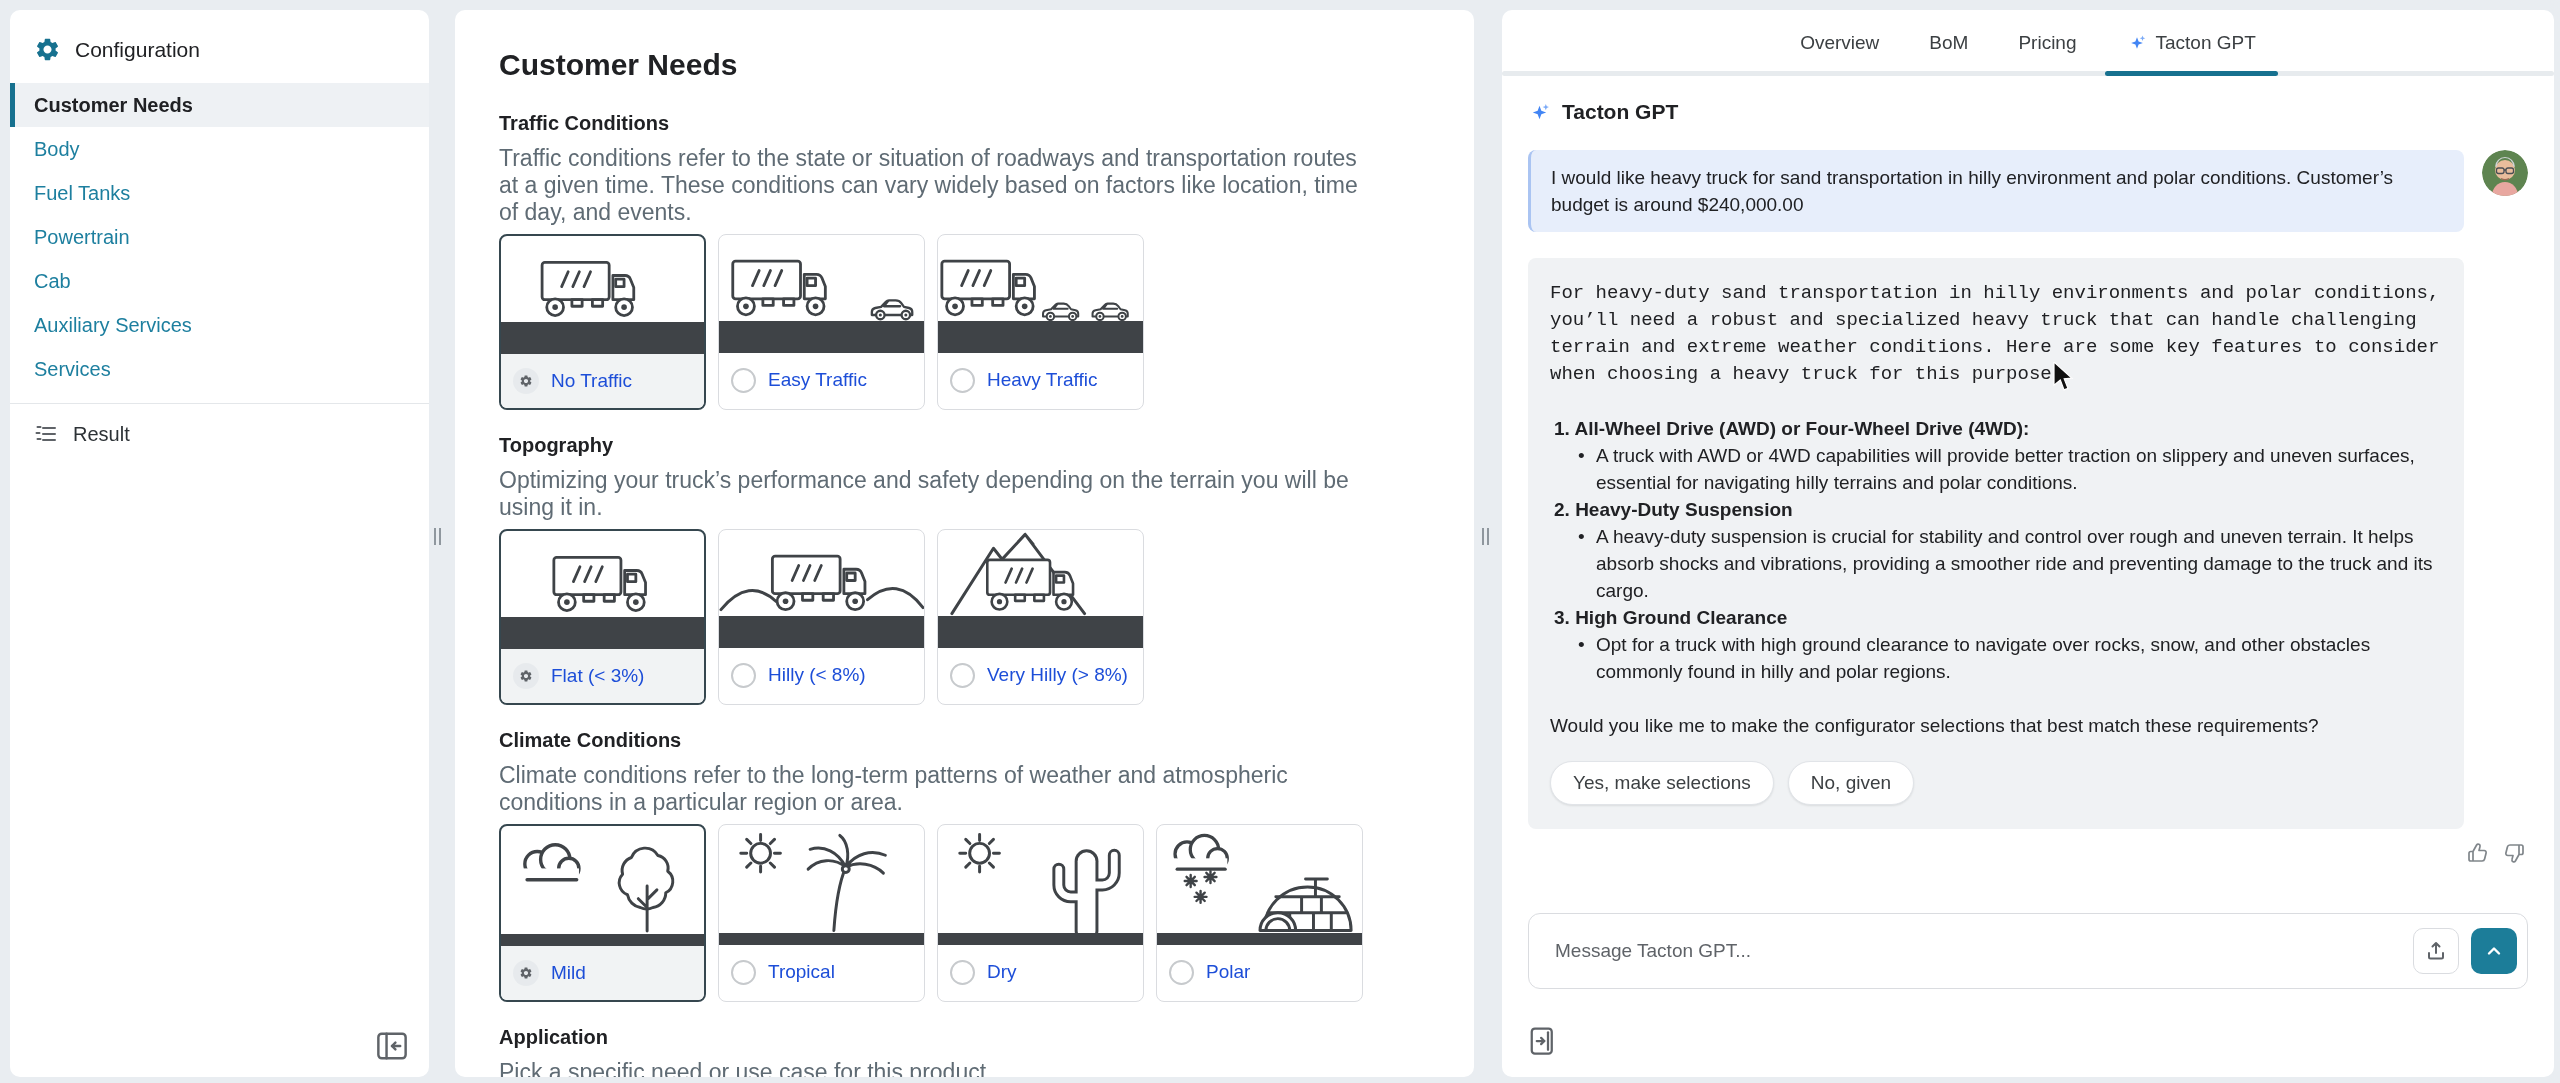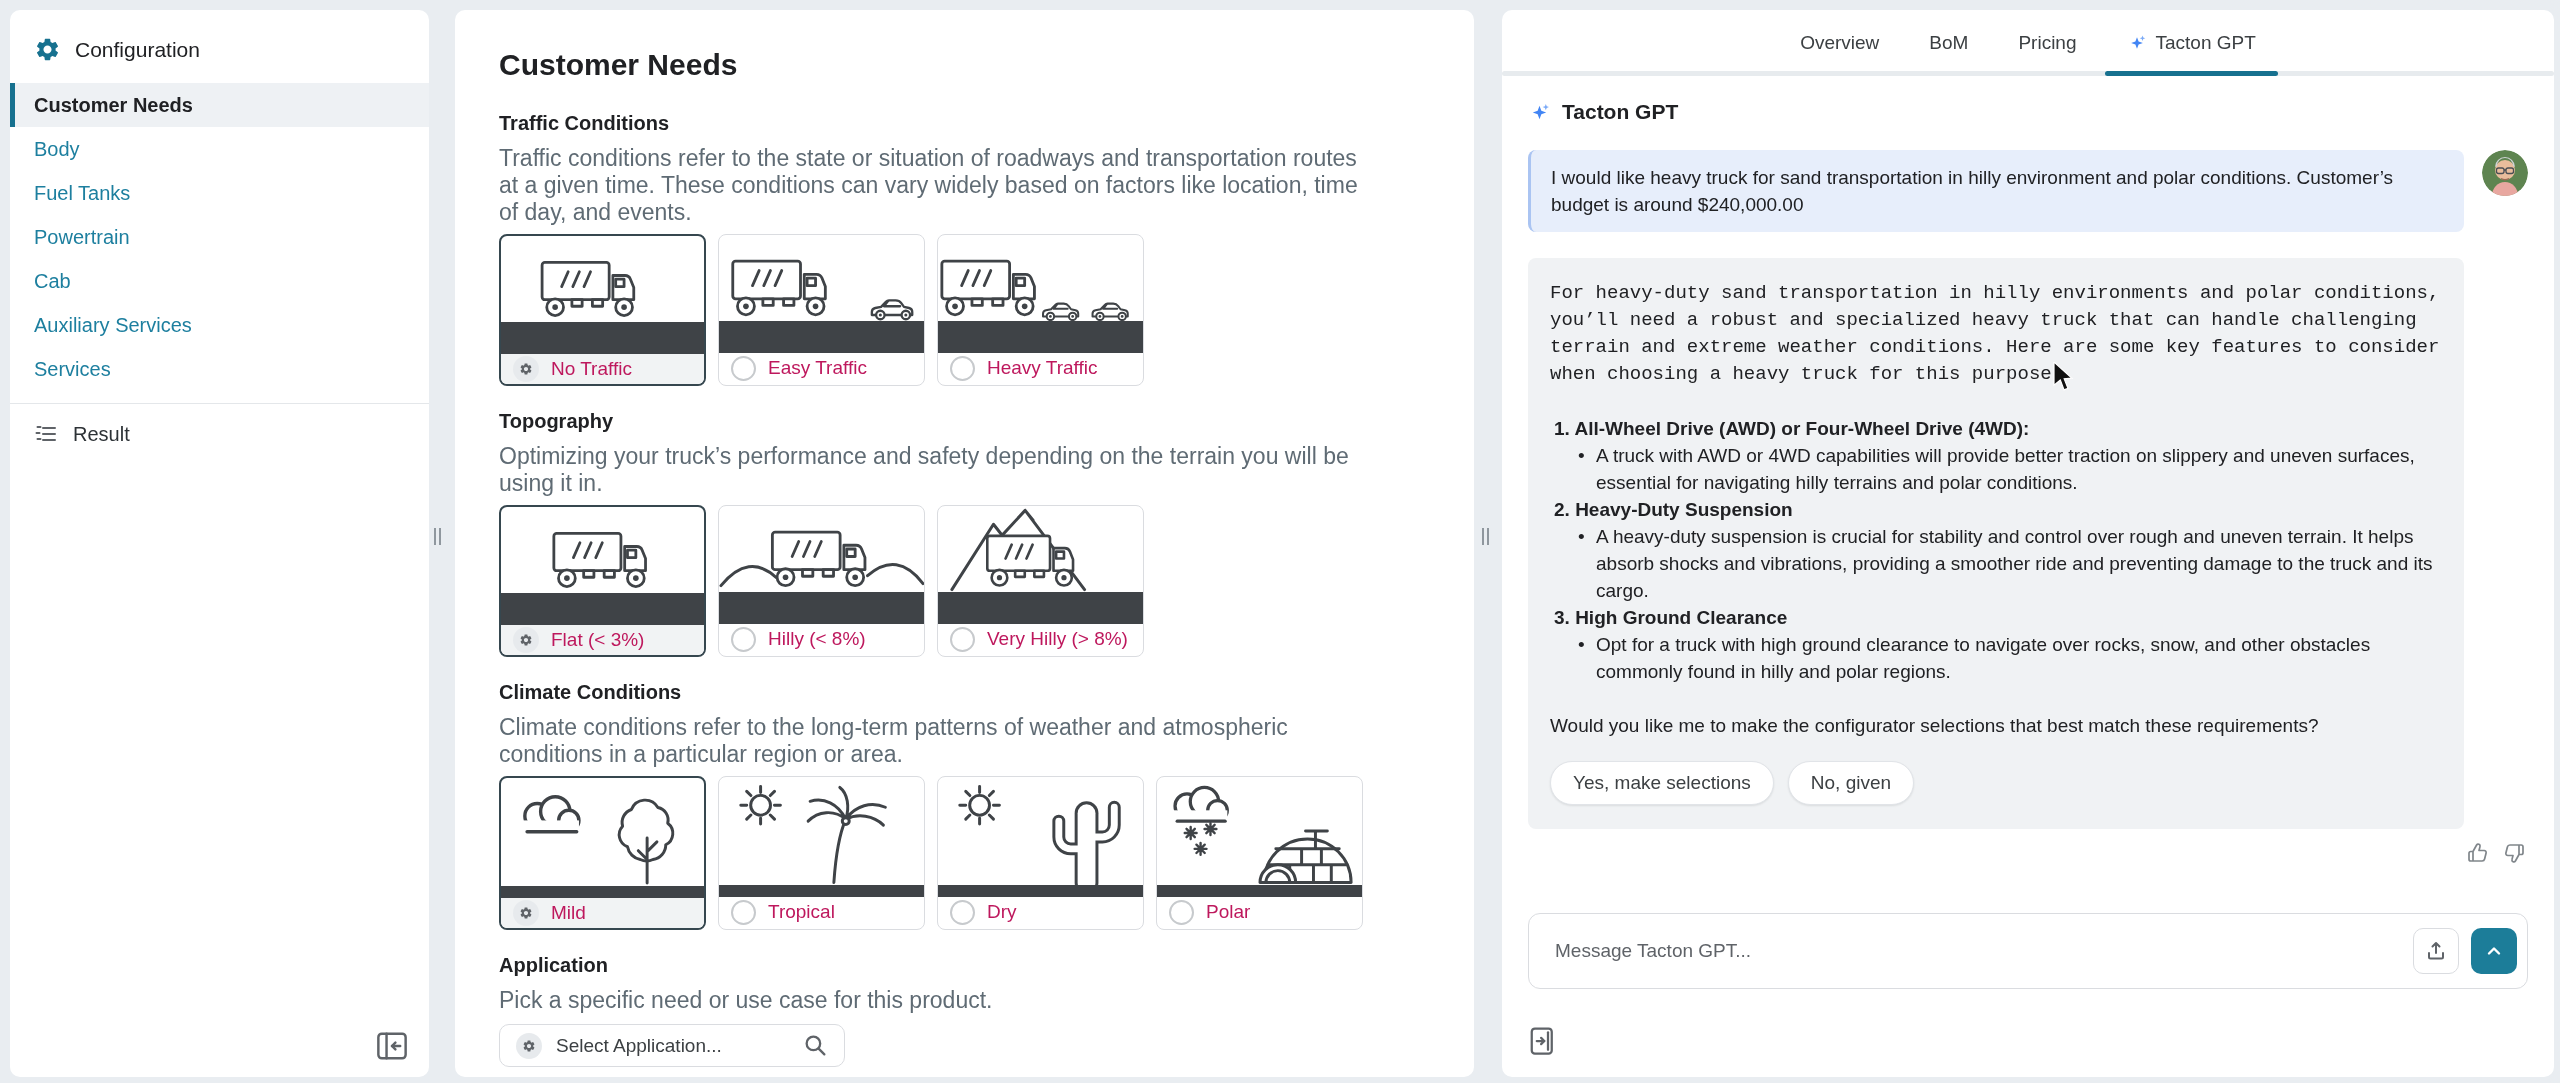--- a/index.html
+++ b/index.html
@@ -34,21 +34,21 @@
   .section-desc{margin:0 0 8px;font-size:23px;line-height:27px;color:#5f6b74;max-width:880px;}
   .opt-row{display:flex;gap:12px;}
   .opt-card{width:207px;border:1px solid #dadce0;border-radius:8px;background:#fff;overflow:hidden;cursor:pointer;box-sizing:border-box;}
   .opt-card.selected{border:2px solid #36474f;}
   .opt-img{position:relative;height:118px;}
   .opt-img.tall{height:120px;}
   .road{position:absolute;bottom:0;left:0;right:0;height:32px;background:#3f4347;}
   .road.thin{height:12px;}
   .scene{position:absolute;left:0;bottom:32px;width:100%;}
   .scene.onthin{bottom:12px;}
-  .opt-label-row{display:flex;align-items:center;gap:12px;height:30px;padding:0 12px;font-size:19px;color:#be185d;}
+  .opt-label-row{display:flex;align-items:center;gap:12px;height:54px;padding:0 12px;font-size:19px;color:#1d4ed8;}
   .opt-card.selected .opt-label-row{background:#f1f3f4;}
   .radio{width:21px;height:21px;border:2px solid #c7cacd;border-radius:50%;flex:none;background:#fff;}
   .gearchip{width:26px;height:26px;border-radius:50%;background:#e7eaed;display:flex;align-items:center;justify-content:center;flex:none;}
   .gearchip svg{width:14px;height:14px;fill:#5f6368;}
   .app-select{margin-top:10px;width:346px;height:43px;border:1px solid #dadce0;border-radius:10px;background:#fff;
               display:flex;align-items:center;gap:14px;padding:0 16px;box-sizing:border-box;cursor:pointer;}
   .app-select .sel-label{flex:1;font-size:19px;color:#3c4043;}
   .app-select svg.search{width:25px;height:25px;stroke:#5f6368;stroke-width:2.2;fill:none;stroke-linecap:round;}
 
   

